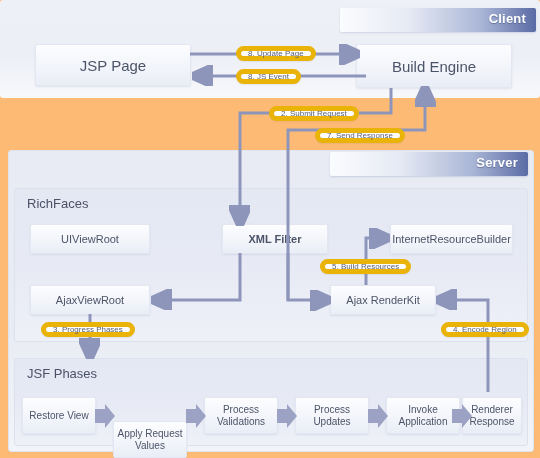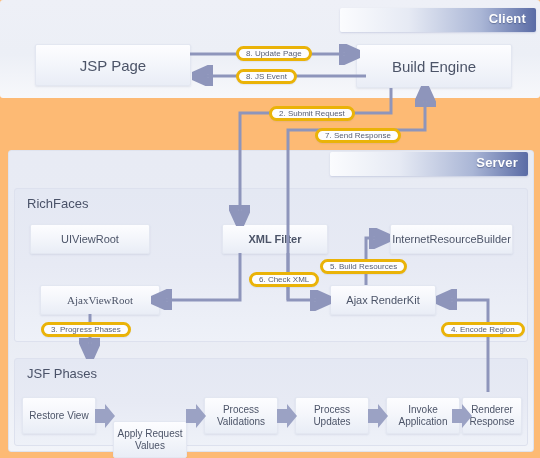--- a/index.html
+++ b/index.html
@@ -81,21 +81,21 @@
     box-sizing: border-box;
   }
   .node.big { font-size: 15px; }
   .node.mid { font-size: 11px; }
   .node.phase { font-size: 10px; line-height: 12px; }
 
   
   .pill {
     position: absolute;
     background: #fdfdfe;
-    border: 3px solid #eab308;
+    border: 5px solid #eab308;
     border-radius: 9px;
     height: 15px;
     display: flex;
     align-items: center;
     justify-content: center;
     font-size: 8px;
     color: #565e74;
     white-space: nowrap;
     padding: 0 7px;
     box-sizing: border-box;
@@ -177,21 +177,21 @@
   </div>
 
   <div class="node mid" style="left:222px; top:224px; width:106px; height:30px;font-weight:bold;">
     <span>XML Filter</span>
   </div>
 
   <div class="node mid" style="left:390px; top:224px; width:123px; height:30px;">
     <span>InternetResourceBuilder</span>
   </div>
 
-  <div class="node mid" style="left:40px; top:285px; width:120px; height:30px;font-family:Liberation Serif, serif;">
+  <div class="node mid" style="left:30px; top:285px; width:120px; height:30px;">
     <span>AjaxViewRoot</span>
   </div>
 
   <div class="node mid" style="left:330px; top:285px; width:106px; height:30px;text-align:right;">
     <span>Ajax RenderKit</span>
   </div>
 
   <div class="node phase" style="left:22px; top:397px; width:74px; height:37px;">
     <span>Restore View</span>
   </div>
@@ -228,21 +228,20 @@
   </svg>
 
   <div class="pill" style="left:236px; top:46px;">8. Update Page</div>
 
   <div class="pill" style="left:236px; top:69px;">8. JS Event</div>
 
   <div class="pill" style="left:269px; top:106px;">2. Submit Request</div>
 
   <div class="pill" style="left:315px; top:128px;">7. Send Response</div>
 
-  <div class="pill" style="left:249px; top:272px;">6. Check XML</div>
 
   <div class="pill" style="left:320px; top:259px;">5. Build Resources</div>
 
   <div class="pill" style="left:41px; top:322px;">3. Progress Phases</div>
 
   <div class="pill" style="left:441px; top:322px;">4. Encode Region</div>
 
 </div>
 
 </body></html>

